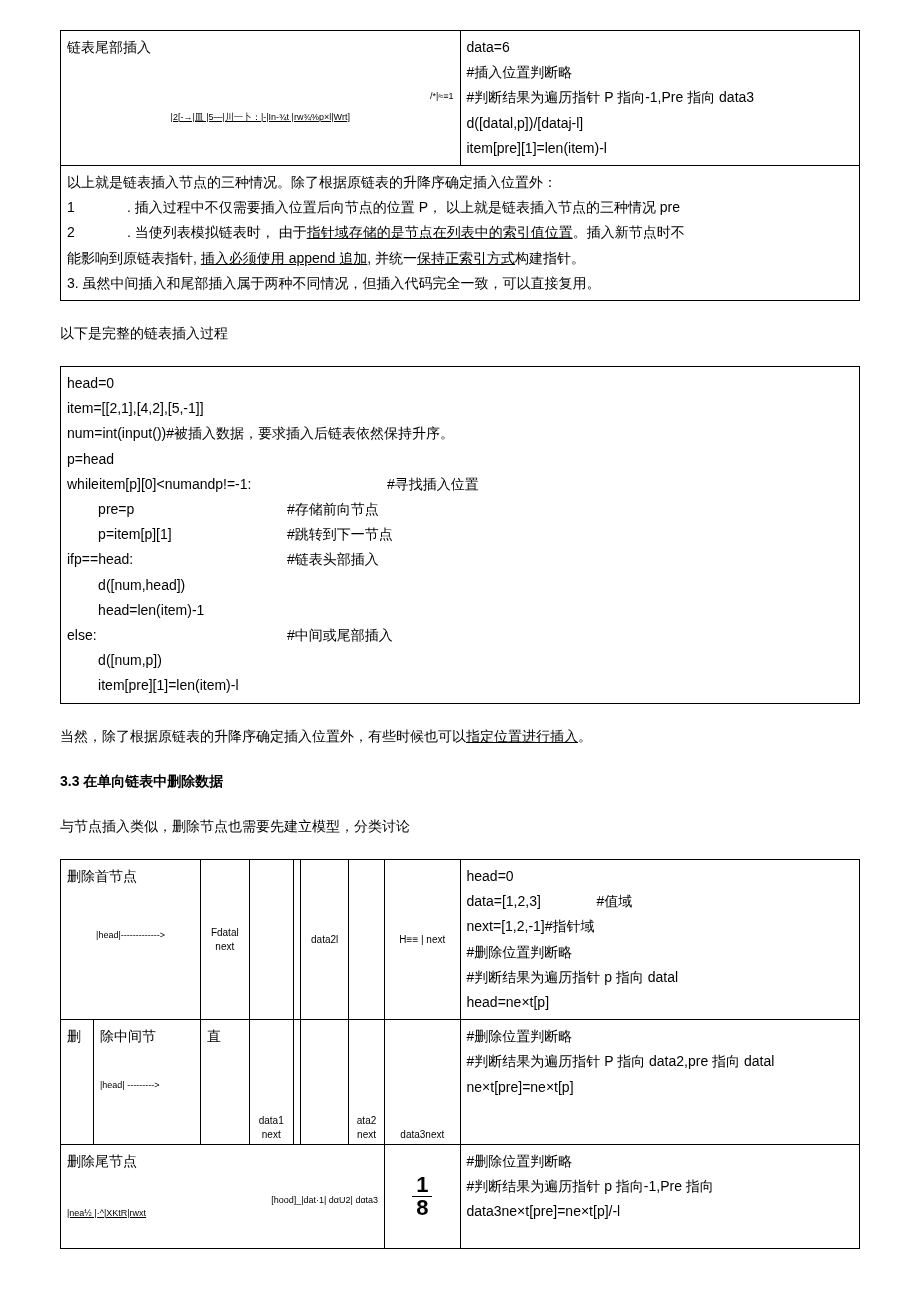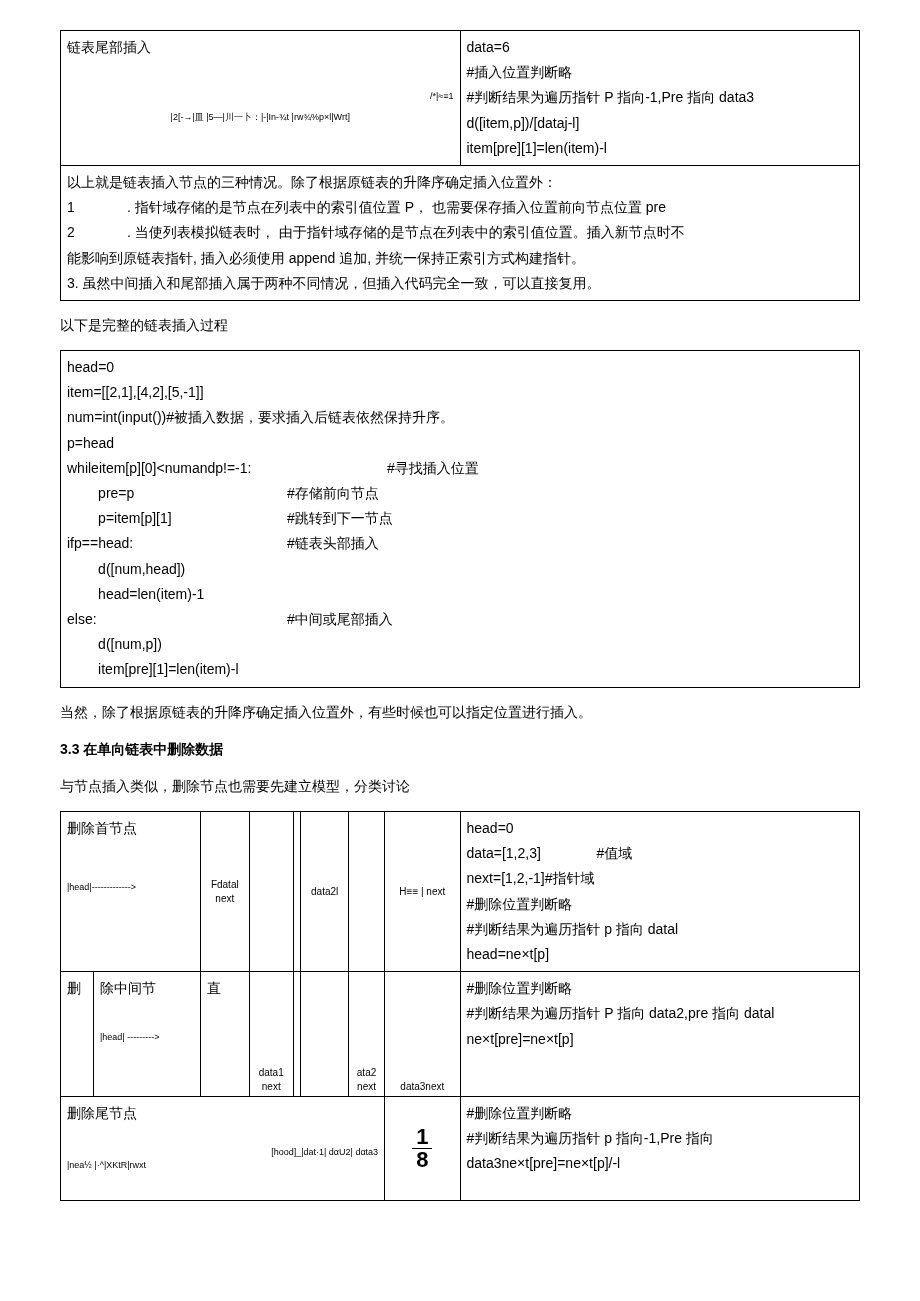--- a/index.html
+++ b/index.html
@@ -22,27 +22,27 @@
     padding: 4px 6px;
     vertical-align: top;
     font-size: 14px;
   }
   td.diagram {
     font-size: 10px;
     text-align: center;
     vertical-align: middle;
     padding: 2px;
   }
-  .u { }
+  .u { text-decoration: underline; }
   .section-title {
     font-weight: bold;
     margin: 10px 0 6px 0;
   }
   .para {
-    margin: 12px 0;
+    margin: 20px 0;
   }
   .codeblock td {
     font-family: "Microsoft YaHei", Arial, sans-serif;
   }
   .small-diag {
     font-size: 9px;
     line-height: 1.4;
   }
   .frac {
     display: inline-block;
@@ -65,29 +65,29 @@
       <div>链表尾部插入</div>
       <div style="height:30px"></div>
       <div class="small-diag" style="text-align:right">/*|≈≡1</div>
       <div class="small-diag u" style="text-align:center;margin-top:8px">|2[-→|皿 |5—|川一卜：|-|In-¾t    |rw¾%p×l|Wrt]</div>
       <div style="height:20px"></div>
     </td>
     <td>
       <div>data=6</div>
       <div>#插入位置判断略</div>
       <div>#判断结果为遍历指针 P 指向-1,Pre 指向 data3</div>
-      <div>d([item,p])/[dataj-l]</div>
+      <div>d([datal,p])/[dataj-l]</div>
       <div>item[pre][1]=len(item)-l</div>
     </td>
   </tr>
   <tr>
     <td colspan="2">
       <div>以上就是链表插入节点的三种情况。除了根据原链表的升降序确定插入位置外：</div>
       <div>
-        <span style="display:inline-block;width:60px">1</span><span>. 指针域存储的是节点在列表中的索引值位置 P， 也需要保存插入位置前向节点位置 pre</span>
+        <span style="display:inline-block;width:60px">1</span><span>. 插入过程中不仅需要插入位置后向节点的位置 P， 以上就是链表插入节点的三种情况 pre</span>
       </div>
       <div>
         <span style="display:inline-block;width:60px">2</span><span>. 当使列表模拟链表时， 由于</span><span class="u">指针域存储的是节点在列表中的索引值位置</span><span>。插入新节点时不</span>
       </div>
       <div>
         <span>能影响到原链表指针, </span><span class="u">插入必须使用 append 追加</span><span>, 并统一</span><span class="u">保持正索引方式</span><span>构建指针。</span>
       </div>
       <div>3. 虽然中间插入和尾部插入属于两种不同情况，但插入代码完全一致，可以直接复用。</div>
     </td>
   </tr>
@@ -126,21 +126,21 @@
 
 <div class="para">与节点插入类似，删除节点也需要先建立模型，分类讨论</div>
 
 <table>
 
   <tbody>
       <tr>
     <td colspan="2" style="vertical-align:top">
       <div>删除首节点</div>
       <div style="height:40px"></div>
-      <div class="small-diag" style="text-align:left">|head|-------------&gt;</div>
+      <div class="small-diag" style="text-align:center">|head|-------------&gt;</div>
     </td>
     <td class="diagram small-diag" style="white-space:pre;vertical-align:middle">Fdatal
 next</td>
     <td class="diagram"></td>
     <td class="diagram"></td>
     <td class="diagram small-diag">data2l</td>
     <td class="diagram"></td>
     <td class="diagram small-diag">H≡≡ | next</td>
     <td style="width:50%">
       <div>head=0</div>

